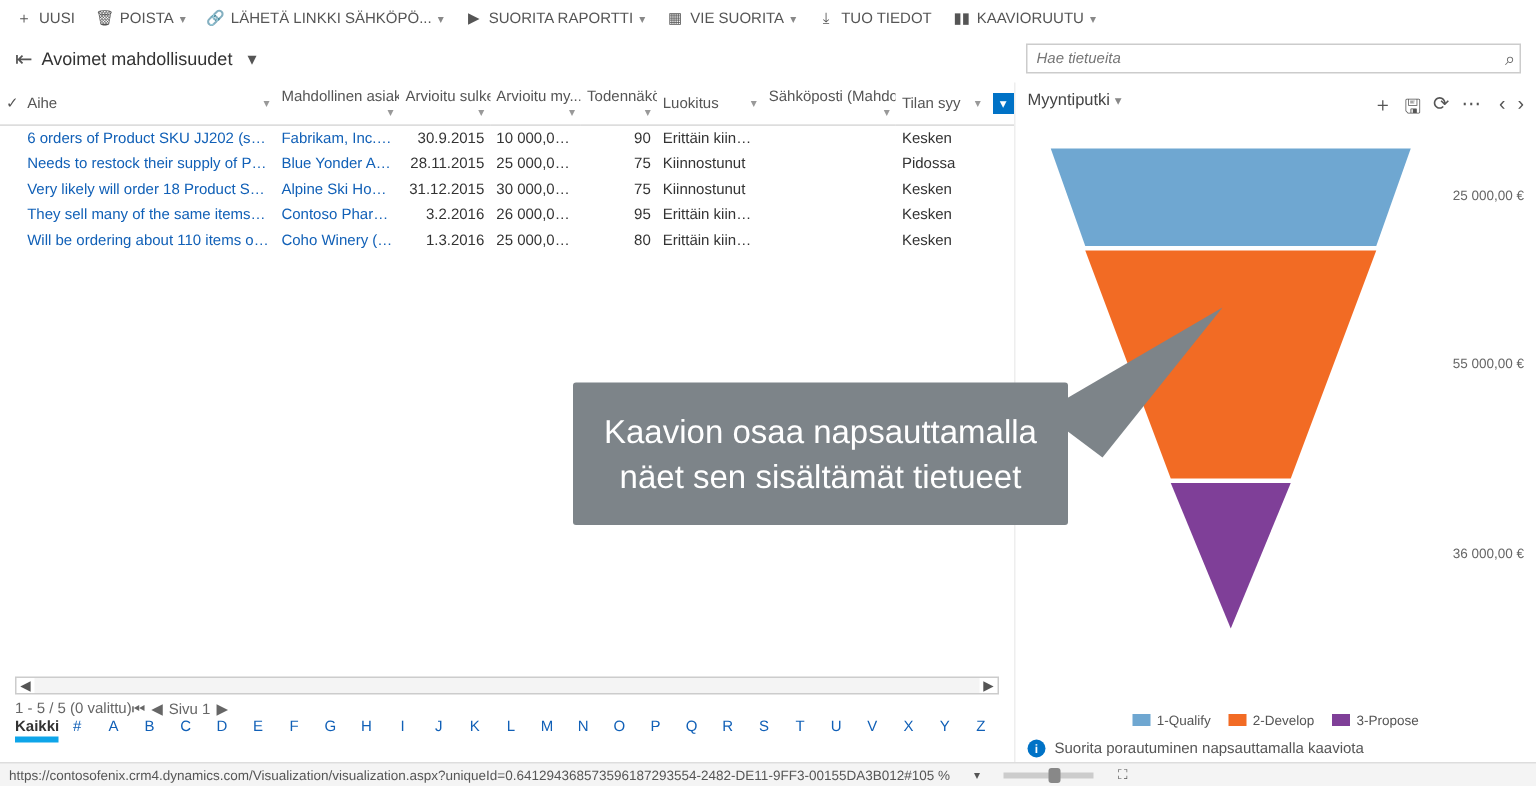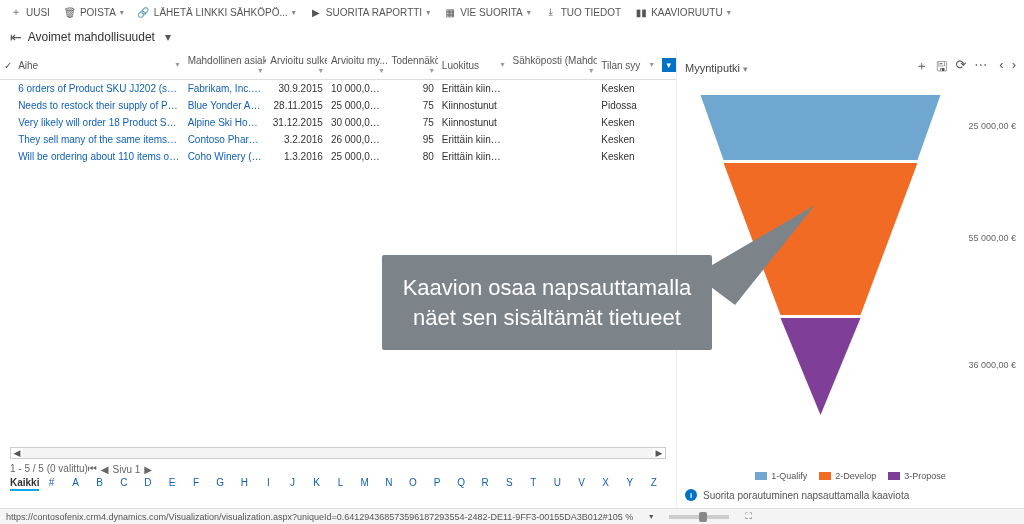--- a/index.html
+++ b/index.html
@@ -33,29 +33,29 @@
   
   .grid-scroll { position: absolute; bottom: 50px; left: 10px; right: 10px; height: 12px; border: 1px solid #ccc; display: flex; align-items: center; }
   .grid-scroll .arrow { width: 12px; text-align: center; color: #555; cursor: pointer; font-size: 9px; }
   .grid-scroll .track { flex: 1; height: 100%; background: #f4f4f4; }
   
   .grid-footer { position: absolute; bottom: 34px; left: 10px; right: 10px; display: flex; font-size: 10px; color: #666; }
   .grid-footer .pager { display: flex; align-items: center; gap: 4px; }
   
   .alpha-bar { position: absolute; bottom: 18px; left: 10px; right: 10px; display: flex; font-size: 10px; }
   .alpha-bar span { flex: 1; text-align: center; color: #1160B7; cursor: pointer; padding: 1px 0; }
-  .alpha-bar span.all { font-weight: 600; border-bottom: 2px solid #0ea5e9; color: #333; }
+  .alpha-bar span.all { font-weight: 600; border-bottom: 4px solid #0ea5e9; color: #333; }
   
   .status-bar { position: absolute; bottom: 0; left: 0; right: 0; height: 16px; background: #f4f4f4; border-top: 1px solid #ddd; display: flex; align-items: center; justify-content: flex-start; padding: 0 6px; font-size: 9px; color: #555; }
   .status-bar .zoom { display: flex; align-items: center; gap: 16px; }
   .zoom-track { width: 60px; height: 4px; background: #ccc; position: relative; }
   .zoom-thumb { position: absolute; left: 50%; top: -3px; width: 8px; height: 10px; background: #888; border-radius: 2px; }
   
   
-  .chart-head { display: flex; justify-content: space-between; align-items: center; padding: 2px 0 6px 0; }
+  .chart-head { display: flex; justify-content: space-between; padding: 2px 0 6px 0; }
   .chart-title { font-size: 11px; color: #444; }
   .chart-title .dd { color: #888; font-size: 9px; }
   .chart-tools { display: flex; gap: 8px; color: #555; font-size: 13px; }
   .chart-tools span { cursor: pointer; }
   
   .funnel-wrap { position: relative; height: 380px; display: flex; }
   .funnel-svg { flex: 1; }
   .funnel-labels { width: 60px; position: relative; }
   .funnel-labels div { position: absolute; right: 0; font-size: 9px; color: #666; white-space: nowrap; }
   
@@ -107,20 +107,24 @@
     <span>KAAVIORUUTU</span>
     <span class="dd">▾</span>
   </div>
 </div>
 
 <div class="header-row">
   <div class="title-wrap">
     <span class="back-icon">⇤</span>
     <span class="title">Avoimet mahdollisuudet</span>
     <span class="title-dd">▾</span>
+  </div>
+  <div class="search-wrap">
+    <input type="text" placeholder="Hae tietueita" style="">
+    <span class="mag">⌕</span>
   </div>
 </div>
 
 <div class="content">
   <div class="grid-area">
     <table class="grid">
       <colgroup>
         <col style="width:14px">
           <col style="width:168px">
           <col style="width:82px">

